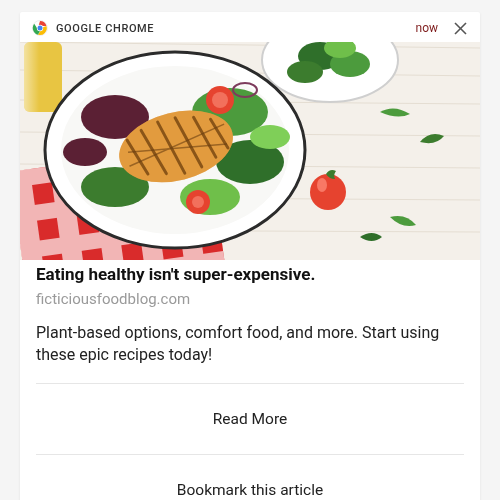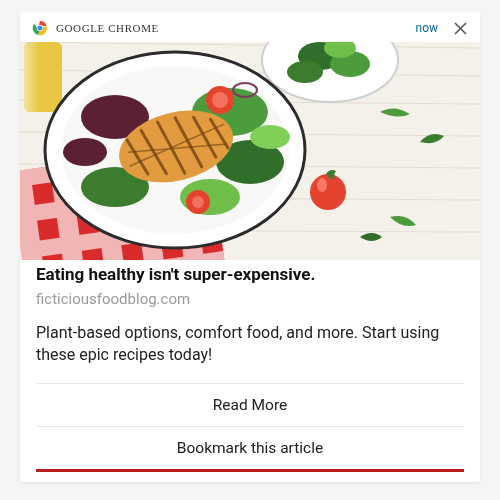--- a/index.html
+++ b/index.html
@@ -31,26 +31,25 @@
     height: 16px;
     position: relative;
   }
   .chrome-icon svg { display: block; }
   .app-name {
     font-size: 11px;
     letter-spacing: 0.6px;
     color: #333;
     font-weight: 500;
     flex: 0 0 auto;
-    font-family: Liberation Serif, serif;
   }
   .spacer { flex: 1; }
   .time {
     font-size: 12px;
-    color: #0369a1;
+    color: #7f1d1d;
     margin-right: 6px;
   }
   .close {
     width: 16px;
     height: 16px;
     display: flex;
     align-items: center;
     justify-content: center;
     cursor: pointer;
     color: #666;
@@ -84,21 +83,21 @@
     margin-bottom: 10px;
   }
   .actions {
     padding: 0 16px 10px 16px;
   }
   .action-btn {
     width: 100%;
     border: none;
     background: transparent;
     border-top: 1px solid #e6e6e6;
-    padding: 12px 0;
+    padding: 26px 0;
     font-size: 15.5px;
     color: #222;
     cursor: pointer;
     font-family: inherit;
   }
   .action-btn:last-child {
     border-bottom: 3px solid #b91c1c;
   }
 </style>
 </head>

